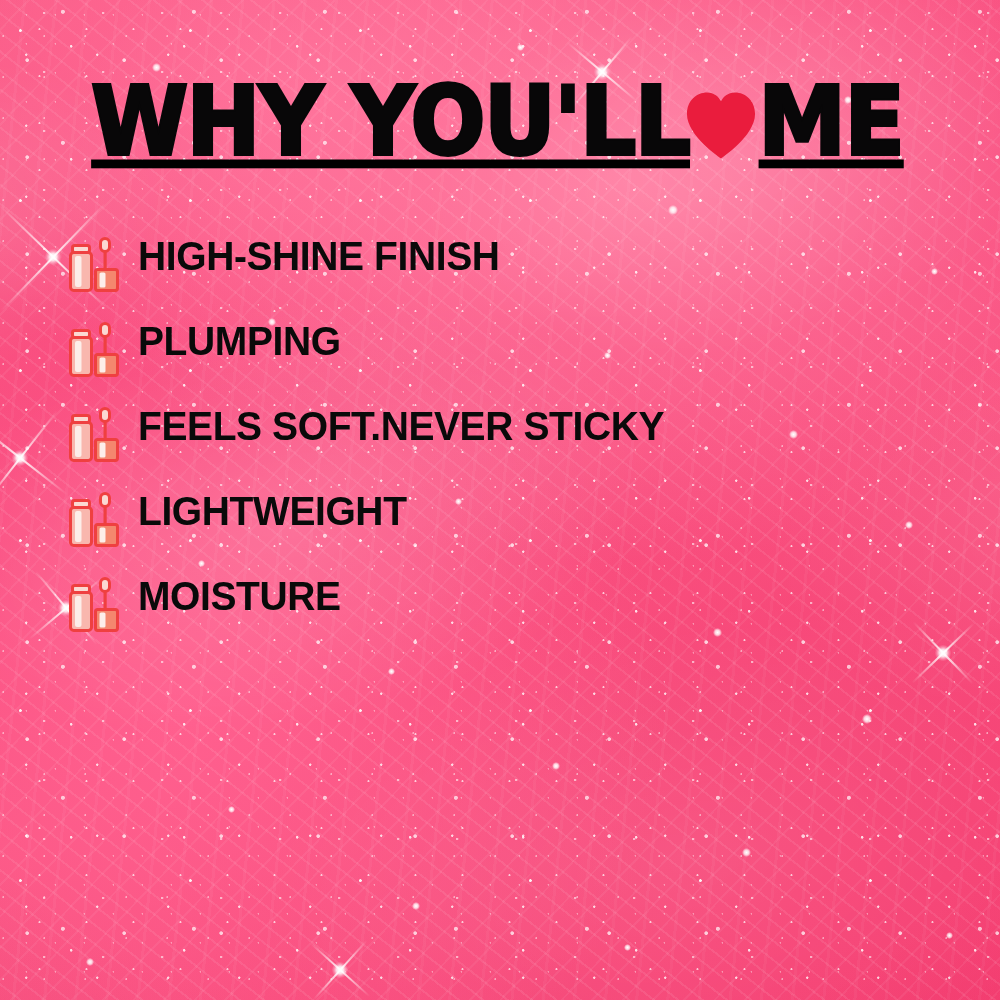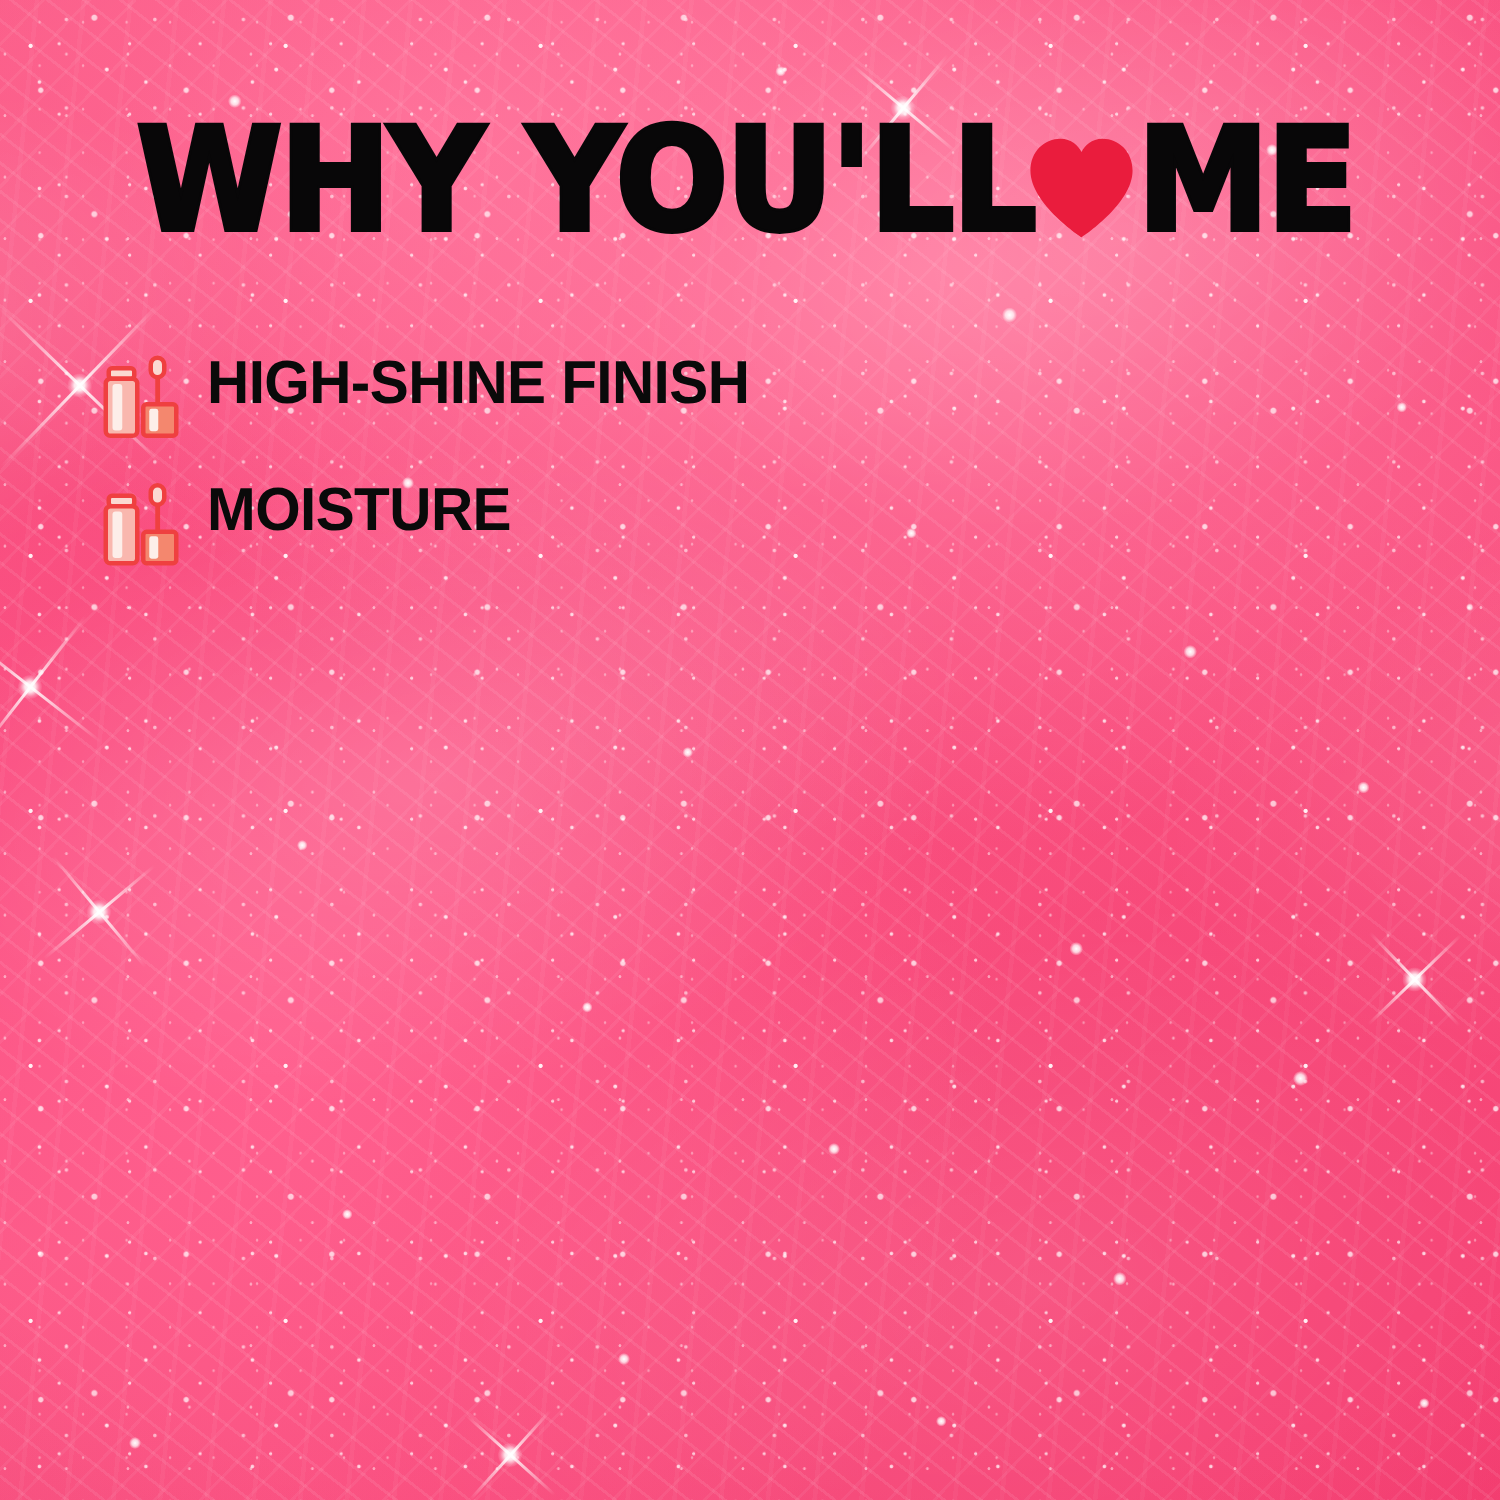--- a/index.html
+++ b/index.html
@@ -102,20 +102,21 @@
     position:absolute;inset:0;
     background:radial-gradient(ellipse 1200px 1000px at 50% 45%, rgba(0,0,0,0) 58%, rgba(170,20,60,.13) 100%);
   }
 
   
   .headline{
     position:absolute;left:0;right:0;top:78px;
     display:flex;align-items:center;justify-content:center;
     gap:0px;
     z-index:5;
+    text-decoration:underline;
   }
   .headline-text{
     font-family:"DejaVu Sans", sans-serif;
     font-weight:700;
     font-size:86px;
     line-height:1;
     letter-spacing:-1px;
     color:#080708;
     white-space:pre;
     transform:scaleX(1.02) scaleY(1.10);
@@ -247,24 +248,66 @@
 
           <rect x="29.5" y="33.5" width="22" height="21" rx="2.2" fill="#f4876e" stroke="#ef4040" stroke-width="3"></rect>
 
           <rect x="33.5" y="36.5" width="6" height="15" rx="1.6" fill="#fdeee9"></rect>
         </svg>
       </span>
       <span class="benefit-label">HIGH-SHINE FINISH</span>
     </div>
 
 
-
-
-
-
+    <div class="benefit-row">
+      <span class="benefit-icon">
+        <svg viewBox="0 0 56 62" width="56" height="62" aria-hidden="true">
+          <rect x="6.5" y="9.5" width="17" height="7" rx="2.2" fill="#fbd9d2" stroke="#ef4040" stroke-width="3"></rect>
+          <rect x="4.5" y="16.5" width="21" height="38" rx="3.2" fill="#f9b7ae" stroke="#ef4040" stroke-width="3"></rect>
+          <rect x="9" y="20" width="6.5" height="31" rx="2" fill="#fdeee9"></rect>
+          <rect x="37.5" y="7" width="3.2" height="27" fill="#ef4040"></rect>
+          <rect x="34.5" y="2.5" width="9" height="13" rx="4.5" fill="#fbd9d2" stroke="#ef4040" stroke-width="3"></rect>
+          <rect x="29.5" y="33.5" width="22" height="21" rx="2.2" fill="#f4876e" stroke="#ef4040" stroke-width="3"></rect>
+          <rect x="33.5" y="36.5" width="6" height="15" rx="1.6" fill="#fdeee9"></rect>
+        </svg>
+      </span>
+      <span class="benefit-label">PLUMPING</span>
+    </div>
+
+
+    <div class="benefit-row">
+      <span class="benefit-icon">
+        <svg viewBox="0 0 56 62" width="56" height="62" aria-hidden="true">
+          <rect x="6.5" y="9.5" width="17" height="7" rx="2.2" fill="#fbd9d2" stroke="#ef4040" stroke-width="3"></rect>
+          <rect x="4.5" y="16.5" width="21" height="38" rx="3.2" fill="#f9b7ae" stroke="#ef4040" stroke-width="3"></rect>
+          <rect x="9" y="20" width="6.5" height="31" rx="2" fill="#fdeee9"></rect>
+          <rect x="37.5" y="7" width="3.2" height="27" fill="#ef4040"></rect>
+          <rect x="34.5" y="2.5" width="9" height="13" rx="4.5" fill="#fbd9d2" stroke="#ef4040" stroke-width="3"></rect>
+          <rect x="29.5" y="33.5" width="22" height="21" rx="2.2" fill="#f4876e" stroke="#ef4040" stroke-width="3"></rect>
+          <rect x="33.5" y="36.5" width="6" height="15" rx="1.6" fill="#fdeee9"></rect>
+        </svg>
+      </span>
+      <span class="benefit-label">FEELS SOFT.NEVER STICKY</span>
+    </div>
+
+
+    <div class="benefit-row">
+      <span class="benefit-icon">
+        <svg viewBox="0 0 56 62" width="56" height="62" aria-hidden="true">
+          <rect x="6.5" y="9.5" width="17" height="7" rx="2.2" fill="#fbd9d2" stroke="#ef4040" stroke-width="3"></rect>
+          <rect x="4.5" y="16.5" width="21" height="38" rx="3.2" fill="#f9b7ae" stroke="#ef4040" stroke-width="3"></rect>
+          <rect x="9" y="20" width="6.5" height="31" rx="2" fill="#fdeee9"></rect>
+          <rect x="37.5" y="7" width="3.2" height="27" fill="#ef4040"></rect>
+          <rect x="34.5" y="2.5" width="9" height="13" rx="4.5" fill="#fbd9d2" stroke="#ef4040" stroke-width="3"></rect>
+          <rect x="29.5" y="33.5" width="22" height="21" rx="2.2" fill="#f4876e" stroke="#ef4040" stroke-width="3"></rect>
+          <rect x="33.5" y="36.5" width="6" height="15" rx="1.6" fill="#fdeee9"></rect>
+        </svg>
+      </span>
+      <span class="benefit-label">LIGHTWEIGHT</span>
+    </div>
 
     <div class="benefit-row">
       <span class="benefit-icon">
         <svg viewBox="0 0 56 62" width="56" height="62" aria-hidden="true">
           <rect x="6.5" y="9.5" width="17" height="7" rx="2.2" fill="#fbd9d2" stroke="#ef4040" stroke-width="3"></rect>
           <rect x="4.5" y="16.5" width="21" height="38" rx="3.2" fill="#f9b7ae" stroke="#ef4040" stroke-width="3"></rect>
           <rect x="9" y="20" width="6.5" height="31" rx="2" fill="#fdeee9"></rect>
           <rect x="37.5" y="7" width="3.2" height="27" fill="#ef4040"></rect>
           <rect x="34.5" y="2.5" width="9" height="13" rx="4.5" fill="#fbd9d2" stroke="#ef4040" stroke-width="3"></rect>
           <rect x="29.5" y="33.5" width="22" height="21" rx="2.2" fill="#f4876e" stroke="#ef4040" stroke-width="3"></rect>

